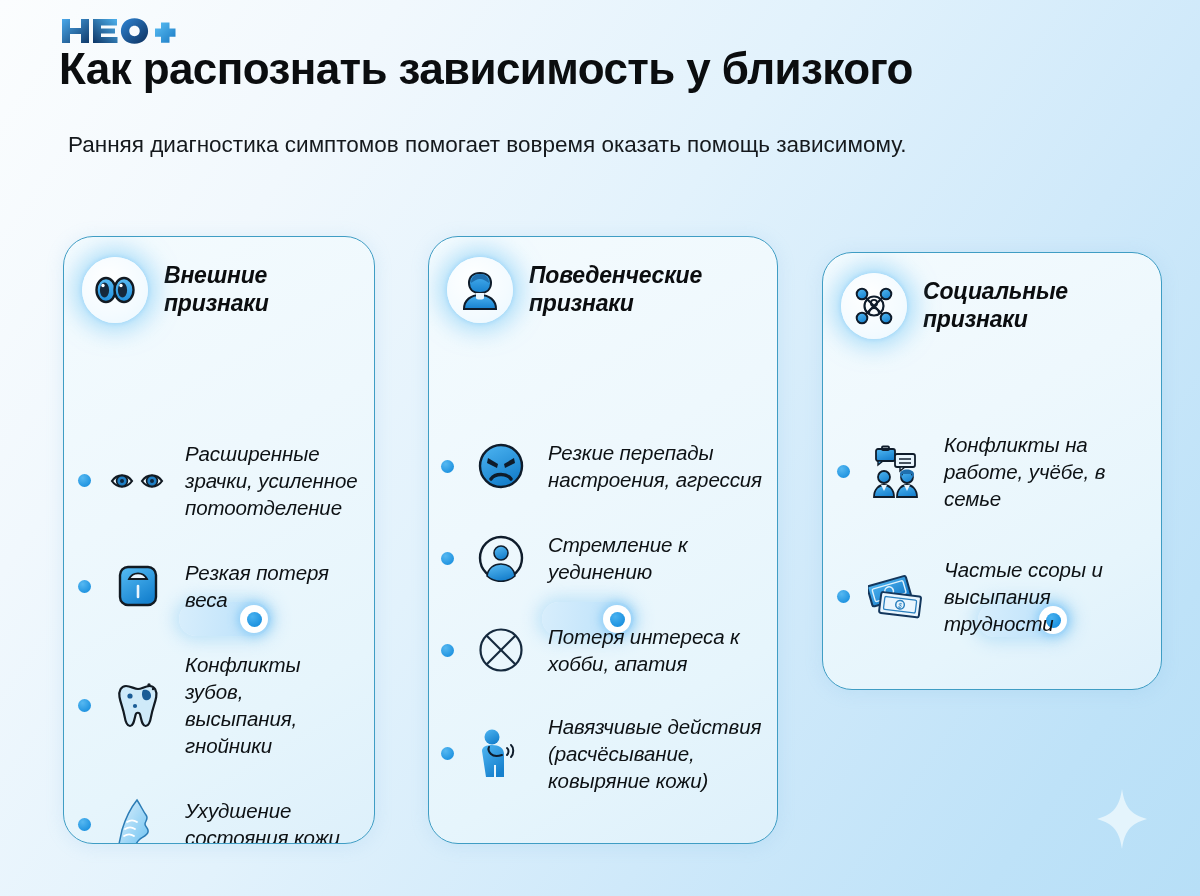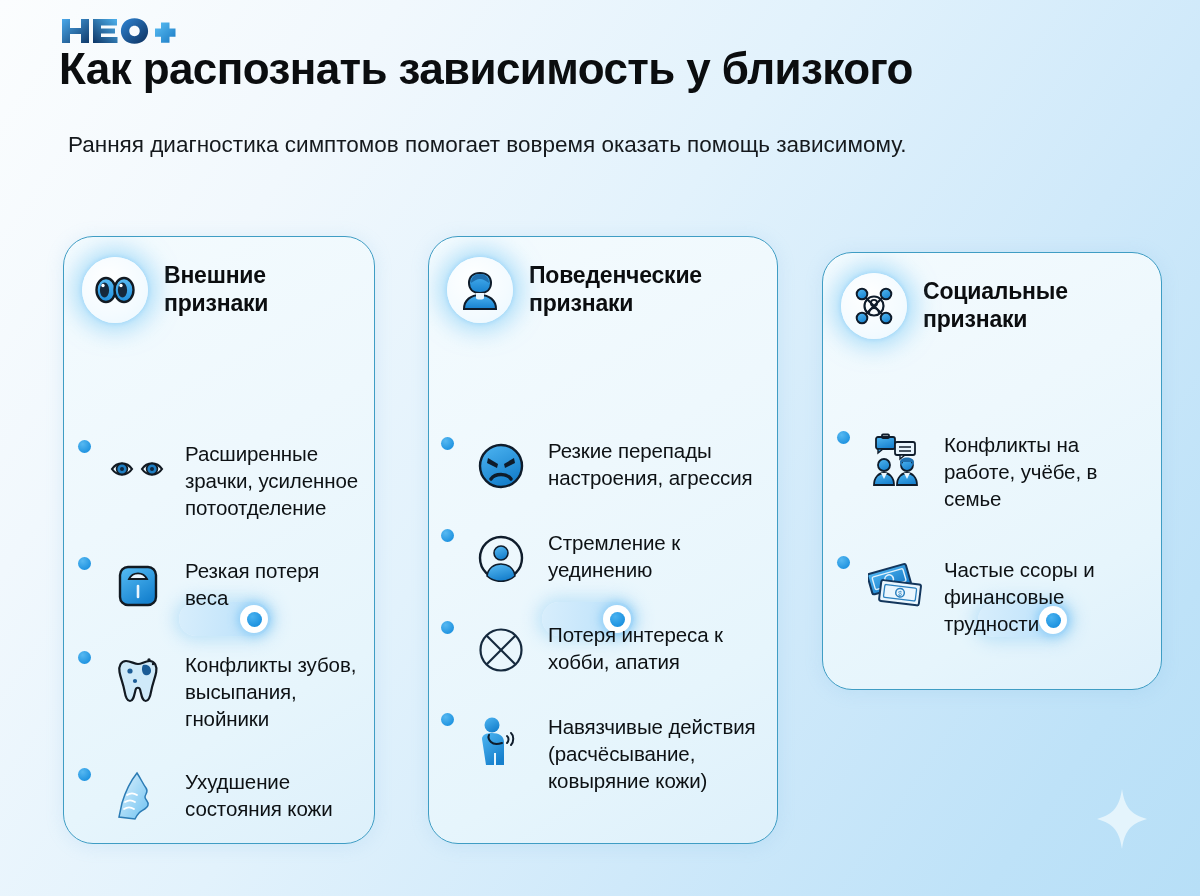--- a/index.html
+++ b/index.html
@@ -35,21 +35,21 @@
     color:#0b0d0f; line-height:1.06;
   }
   .page-subtitle {
     position:absolute; left:68px; top:128px;
     width:900px;
     font-size:22.5px; font-weight:400; color:#15191d;
     line-height:1.48;
   }
 
   
-  .cards { position:absolute; left:0; top:0; width:1200px; height:896px; }
+  .cards { position:absolute; left:0; top:0; width:1200px; height:896px;font-style:italic; }
 
   .card {
     position:absolute;
     border-radius:30px;
     border:1.6px solid #3f9dc4;
     background: linear-gradient(150deg,#f4fbfe 0%, #eef8fd 40%, #e6f5fc 75%, #ddf0fb 100%);
     box-shadow: 0 2px 18px rgba(120,185,225,.18);
     overflow:hidden;
   }
   .card-1 { left:63px;  top:236px; width:312px; height:608px; }
@@ -100,21 +100,21 @@
   .tg-2 { left:113px; top:365px; }
   .tg-3 { left:155px; top:350px; }
 
   
   .list { position:absolute; left:0; width:100%; }
   .list-1 { top:203px; padding:0 14px 0 14px; }
   .list-2 { top:200px; padding:0 14px 0 12px; }
   .list-3 { top:178px; padding:0 14px 0 14px; }
 
   .list-item {
-    display:flex; 
+    display:flex; align-items:center;
     gap:16px;
   }
   .li-1 { margin-bottom:36px; }
   .li-2 { margin-bottom:34px; }
   .li-3 { margin-bottom:44px; }
 
   .bullet {
     flex:0 0 13px; width:13px; height:13px; border-radius:50%;
     background: radial-gradient(circle at 35% 30%, #56b8f1 0%, #1f93e0 75%, #1886d4 100%);
   }
@@ -467,21 +467,21 @@
               <circle cx="23" cy="16.5" r="4.3" fill="none" stroke="#dff1fc" stroke-width="1.6"></circle>
             </g>
             <g transform="rotate(7 30 32)">
               <rect x="12" y="21" width="40" height="21" rx="2" fill="#eaf6fe" stroke="#13365c" stroke-width="2"></rect>
               <rect x="16" y="25" width="32" height="13" rx="1.5" fill="none" stroke="#2b80bf" stroke-width="1.3"></rect>
               <circle cx="32" cy="31.5" r="4.3" fill="none" stroke="#2b80bf" stroke-width="1.5"></circle>
               <text x="32" y="34.6" font-size="7" font-family="'Liberation Sans',sans-serif" fill="#2b80bf" text-anchor="middle">$</text>
             </g>
           </svg>
         </span>
-        <span class="li-text">Частые ссоры и финансовые трудности</span>
+        <span class="li-text">Частые ссоры и высыпания трудности</span>
       </div>
 
     </div>
   </div>
 
 </div>
 
 <div class="sparkle">
   <svg width="52" height="62" viewBox="0 0 52 62" aria-hidden="true">
     <path d="M26 1 C28.5 18 34 26.5 51 31 C34 35.5 28.5 44 26 61 C23.5 44 18 35.5 1 31 C18 26.5 23.5 18 26 1 Z" fill="#e8f6fd"></path>

